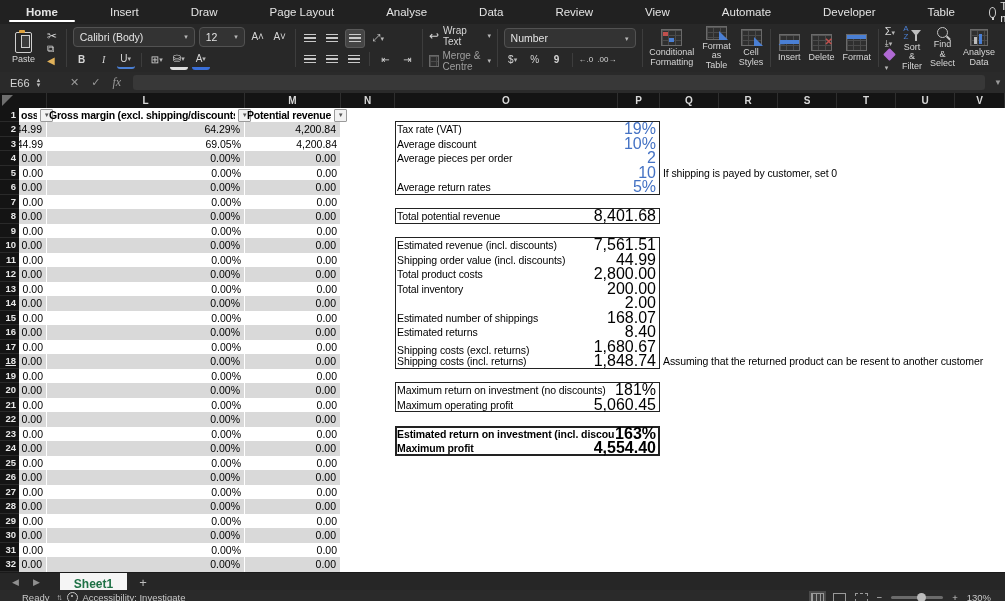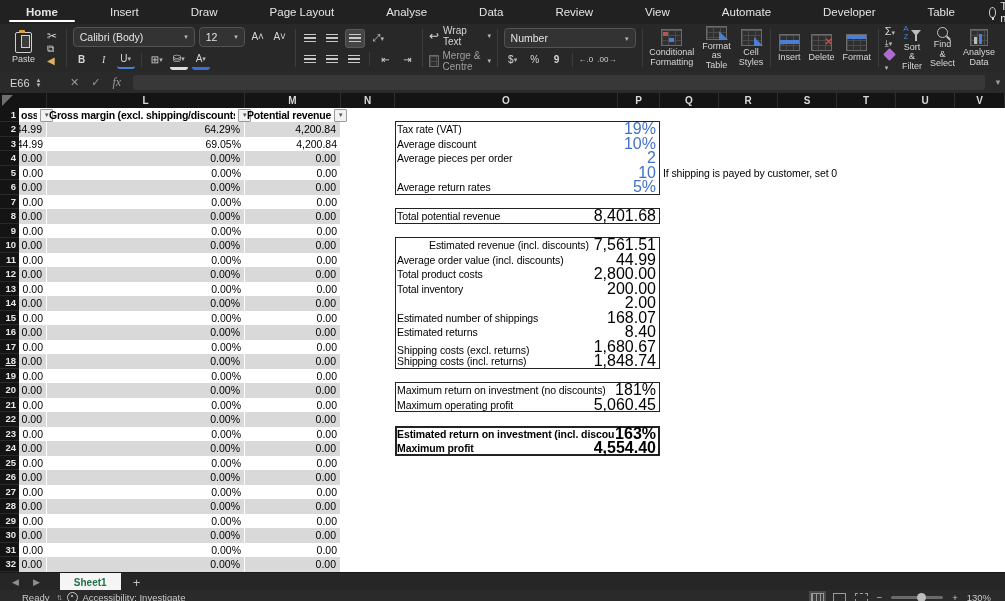--- a/index.html
+++ b/index.html
@@ -90,21 +90,21 @@
   .plabel{position:absolute;left:397px;width:218px;font-size:10.5px;display:flex;align-items:center;
           white-space:nowrap;overflow:hidden;letter-spacing:-0.1px;}
   .pvalue{position:absolute;left:560px;width:96px;font-size:16px;display:flex;align-items:center;
           justify-content:flex-end;white-space:nowrap;}
   .pnote{position:absolute;left:663px;font-size:10.5px;display:flex;align-items:center;white-space:nowrap;letter-spacing:-0.1px;}
 
   
   .tabbar{position:absolute;top:572px;left:0;right:0;height:18px;background:#262626;display:flex;align-items:stretch;
           color:#a8a8a8;border-top:1px solid #1a1a1a;}
   .tabnav{display:flex;align-items:center;gap:14px;padding:0 12px;font-size:9px;color:#8f8f8f;}
-  .sheettab{background:#f5f5f5;color:#1e7145;font-weight:bold;font-size:10px;display:flex;align-items:center;
+  .sheettab{background:#f5f5f5;color:#1e7145;font-weight:bold;font-size:12px;display:flex;align-items:flex-end;
             padding:0 14px;margin-left:8px;}
   .addtab{display:flex;align-items:center;padding:0 12px;font-size:13px;color:#bdbdbd;}
 
   
   .statusbar{position:absolute;top:590px;left:0;right:0;height:11px;background:#2a2a2a;color:#c9c9c9;
              font-size:9.5px;display:flex;align-items:flex-start;overflow:hidden;}
   .statusbar .in{display:flex;align-items:center;gap:7px;padding:2px 0 0 22px;}
   .sspacer{flex:1;}
   .sright{display:flex;align-items:center;gap:9px;padding:2px 14px 0 0;}
   .viewico{width:13px;height:9px;border:1px solid #9a9a9a;box-sizing:border-box;}
@@ -492,23 +492,23 @@
       <div class="pvalue" style="top: 43.5px; height: 14.5px; color: rgb(68, 114, 196);">10%</div>
       <div class="plabel" style="top: 58px; height: 14.5px;">Average pieces per order</div>
       <div class="pvalue" style="top: 58px; height: 14.5px; color: rgb(68, 114, 196);">2</div>
       <div class="pvalue" style="top: 72.5px; height: 14.5px; color: rgb(68, 114, 196);">10</div>
       <div class="plabel" style="top: 87px; height: 14.5px;">Average return rates</div>
       <div class="pvalue" style="top: 87px; height: 14.5px; color: rgb(68, 114, 196);">5%</div>
       <div class="pblock" style="left: 395px; width: 265px; top: 115px; height: 15.5px;"></div>
       <div class="plabel" style="top: 116px; height: 14.5px;">Total potential revenue</div>
       <div class="pvalue" style="top: 116px; height: 14.5px;">8,401.68</div>
       <div class="pblock" style="left: 395px; width: 265px; top: 144px; height: 131.5px;"></div>
-      <div class="plabel" style="top: 145px; height: 14.5px; padding-left: 32px;">Estimated revenue (incl. discounts)</div>
+      <div class="plabel" style="top: 145px; height: 14.5px;">Estimated revenue (incl. discounts)</div>
       <div class="pvalue" style="top: 145px; height: 14.5px;">7,561.51</div>
-      <div class="plabel" style="top: 159.5px; height: 14.5px;">Average order value (incl. discounts)</div>
+      <div class="plabel" style="top: 159.5px; height: 14.5px;">Shipping order value (incl. discounts)</div>
       <div class="pvalue" style="top: 159.5px; height: 14.5px;">44.99</div>
       <div class="plabel" style="top: 174px; height: 14.5px;">Total product costs</div>
       <div class="pvalue" style="top: 174px; height: 14.5px;">2,800.00</div>
       <div class="plabel" style="top: 188.5px; height: 14.5px;">Total inventory</div>
       <div class="pvalue" style="top: 188.5px; height: 14.5px;">200.00</div>
       <div class="pvalue" style="top: 203px; height: 14.5px;">2.00</div>
       <div class="plabel" style="top: 217.5px; height: 14.5px;">Estimated number of shippings</div>
       <div class="pvalue" style="top: 217.5px; height: 14.5px;">168.07</div>
       <div class="plabel" style="top: 232px; height: 14.5px;">Estimated returns</div>
       <div class="pvalue" style="top: 232px; height: 14.5px;">8.40</div>
@@ -520,20 +520,21 @@
       <div class="plabel" style="top: 290px; height: 14.5px;">Maximum return on investment (no discounts)</div>
       <div class="pvalue" style="top: 290px; height: 14.5px;">181%</div>
       <div class="plabel" style="top: 304.5px; height: 14.5px;">Maximum operating profit</div>
       <div class="pvalue" style="top: 304.5px; height: 14.5px;">5,060.45</div>
       <div class="pblock bold" style="left: 395px; width: 265px; top: 332.5px; height: 30px;"></div>
       <div class="plabel" style="top: 333.5px; height: 14.5px; font-weight: bold;">Estimated return on investment (incl. discounts)</div>
       <div class="pvalue" style="top: 333.5px; height: 14.5px; font-weight: bold;">163%</div>
       <div class="plabel" style="top: 348px; height: 14.5px; font-weight: bold;">Maximum profit</div>
       <div class="pvalue" style="top: 348px; height: 14.5px; font-weight: bold;">4,554.40</div>
       <div class="pnote" style="top: 72.5px; height: 14.5px;">If shipping is payed by customer, set 0</div>
+      <div class="pnote" style="top: 261px; height: 14.5px;">Assuming that the returned product can be resent to another customer</div>
     </div>
 
   <div class="tabbar">
     <div class="tabnav">
       <span>◀</span>
       <span>▶</span>
     </div>
     <div class="sheettab">
       <span>Sheet1</span>
     </div>

